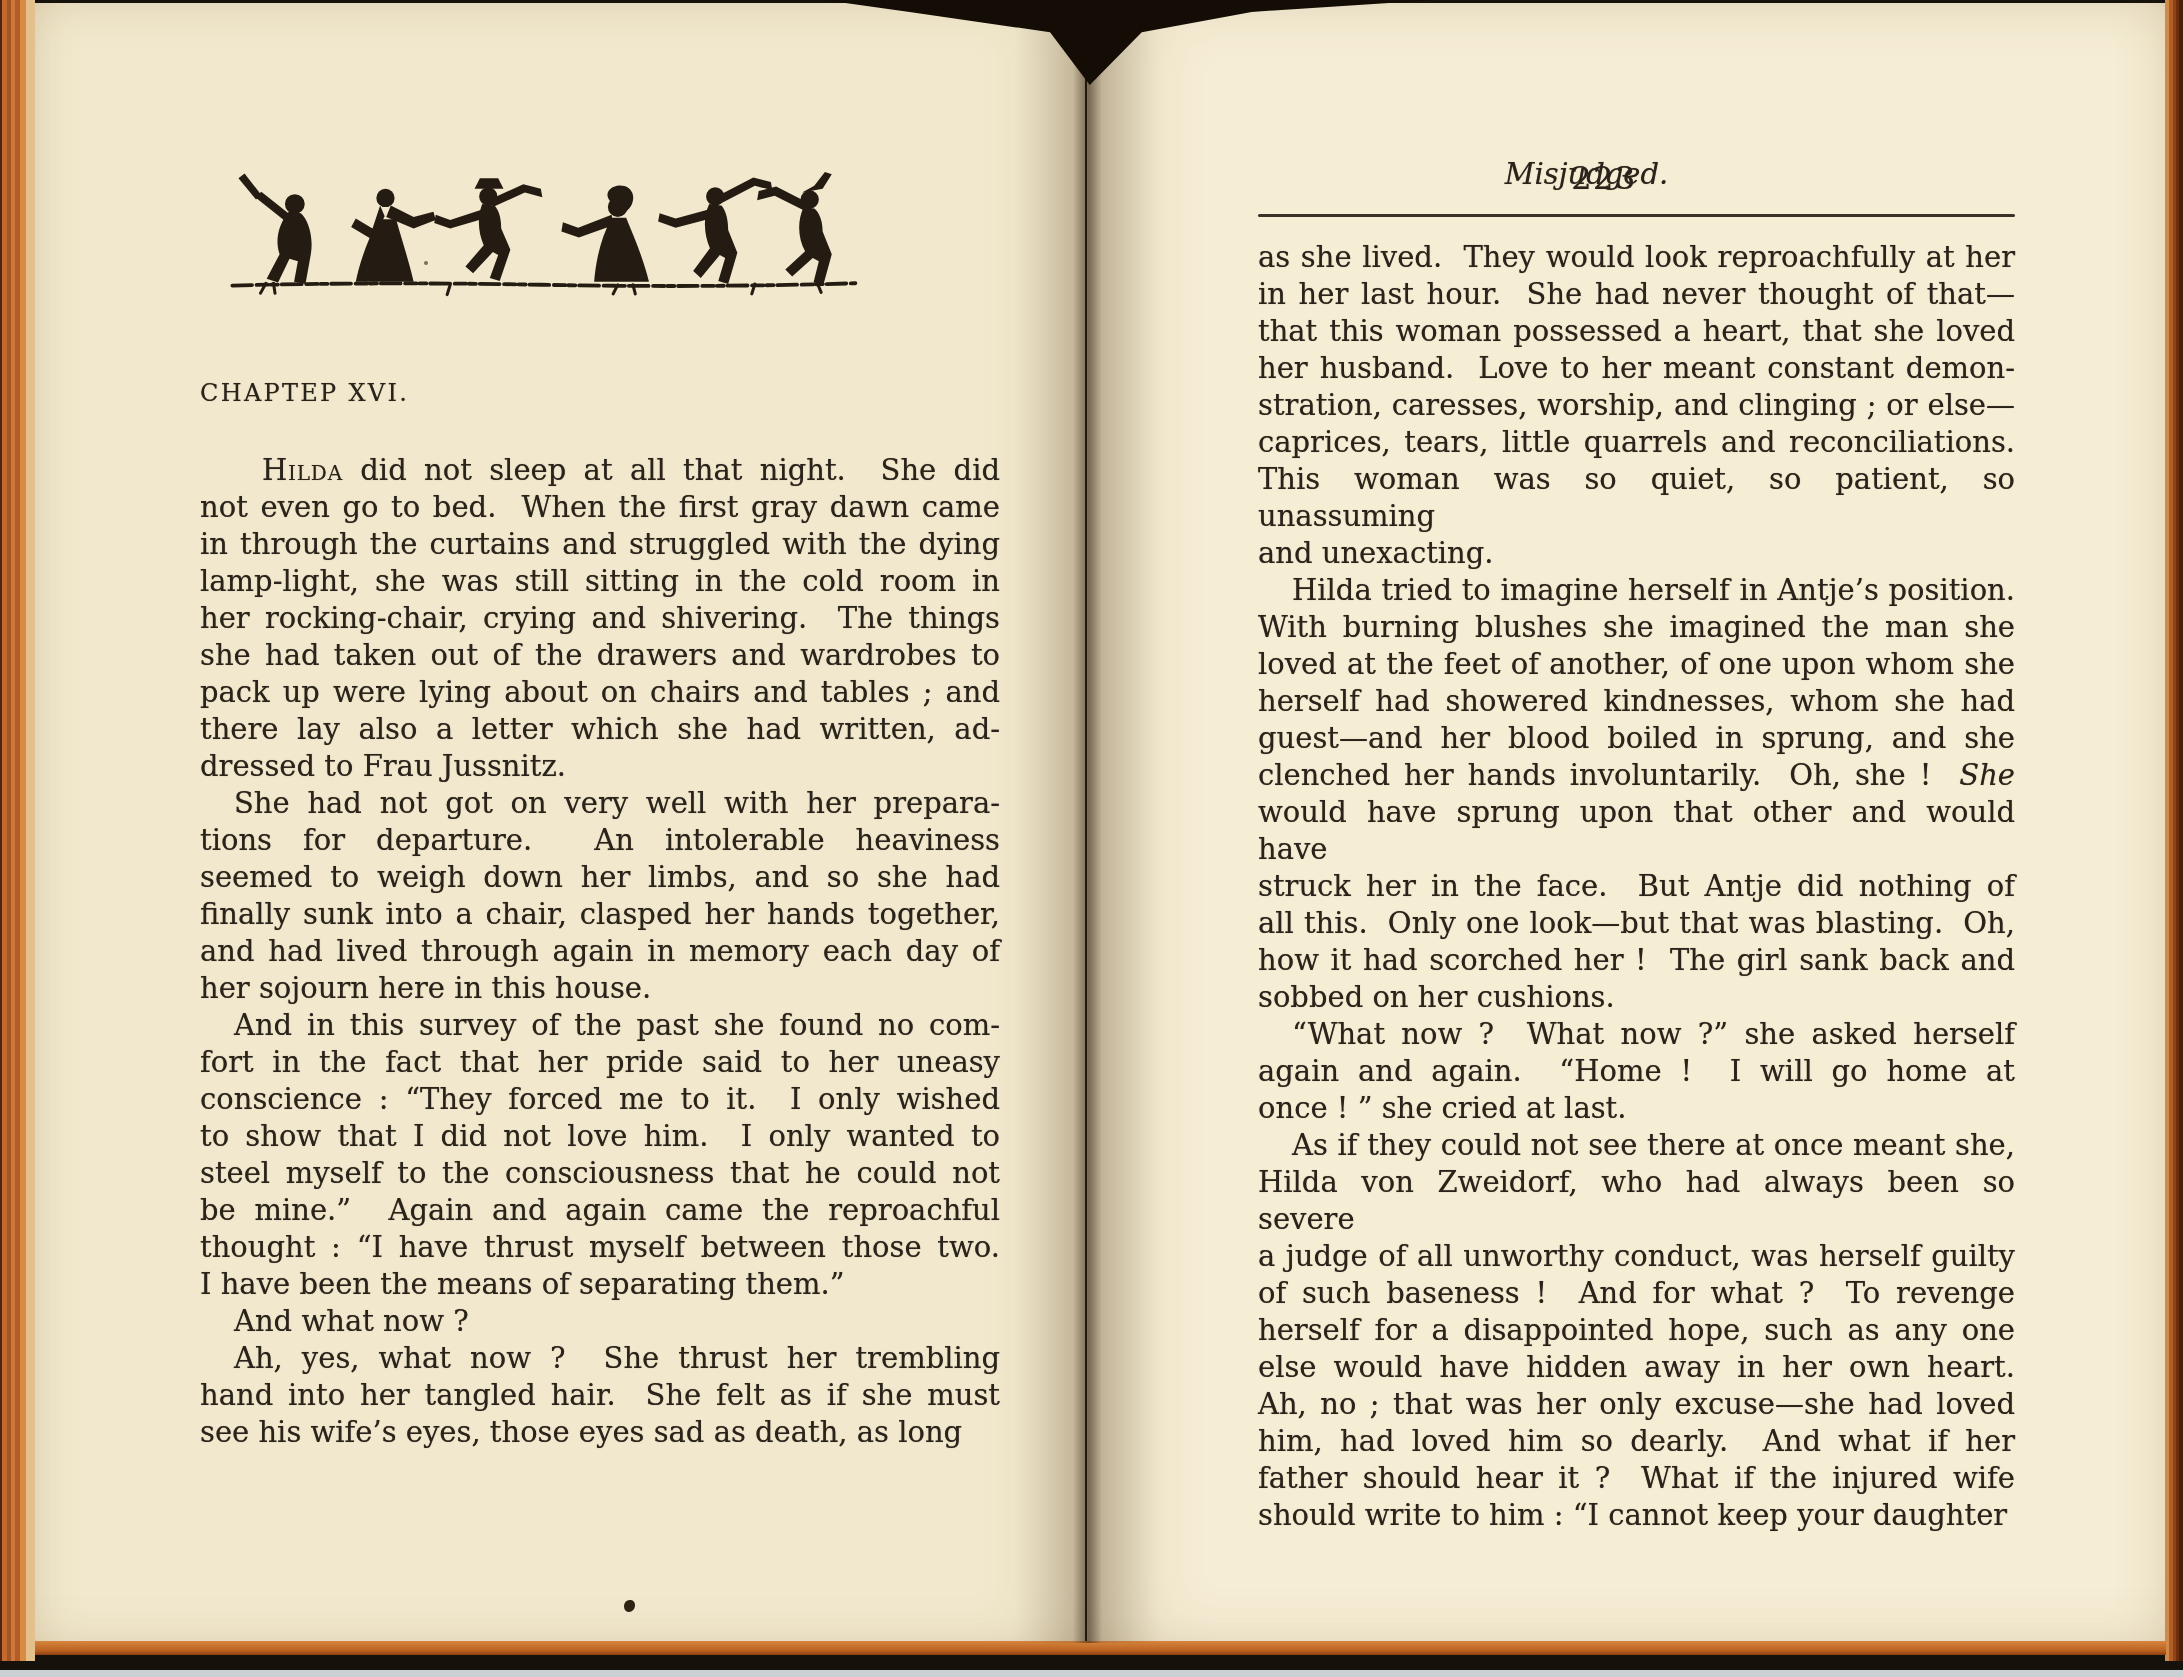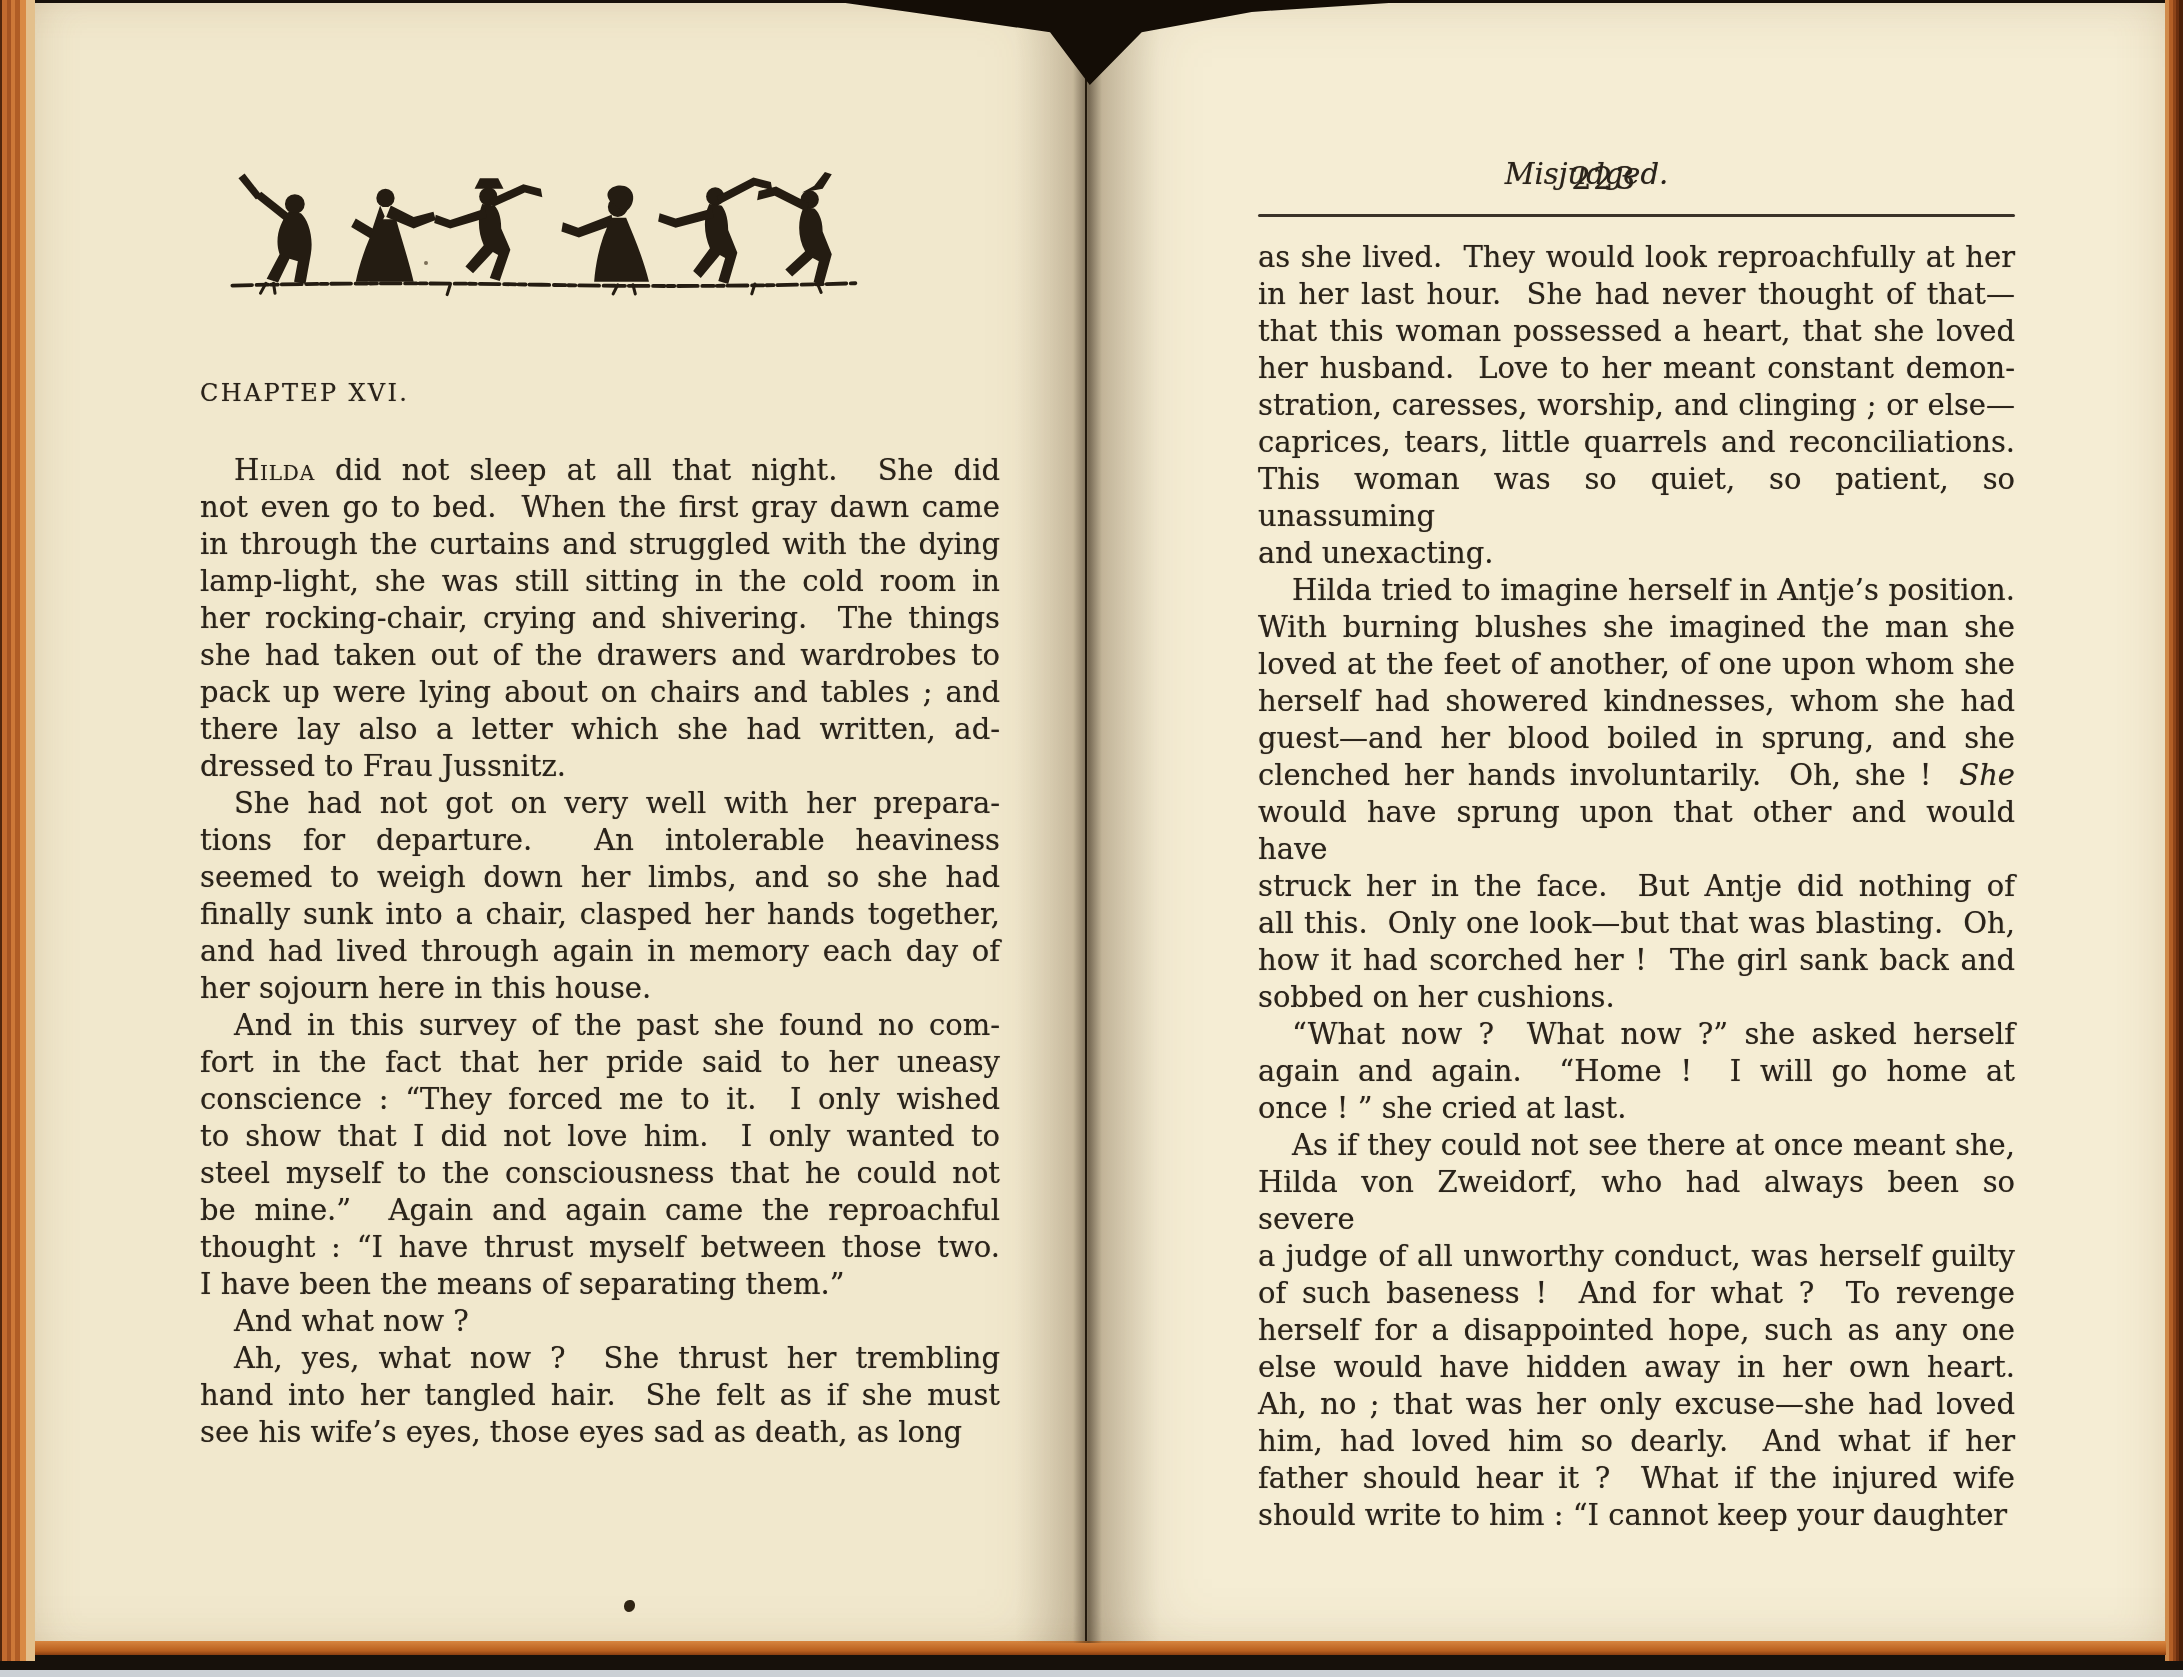--- a/index.html
+++ b/index.html
@@ -32,21 +32,21 @@
   
   .ink{color:#2a231a;text-shadow:0 0 0.8px rgba(42,35,26,.55);}
   .chapter-heading{position:absolute;left:200px;top:379px;width:641px;
     font-size:24px;letter-spacing:2.3px;text-align:left;font-weight:normal;}
   .body-block{position:absolute;font-size:29px;line-height:37px;}
   .body-left{left:200px;top:452px;width:800px;}
   .body-right{left:1258px;top:239px;width:757px;}
   .line{text-align:justify;text-align-last:justify;text-justify:inter-word;white-space:pre-wrap;}
   .line.last{text-align-last:left;}
   .line.first{text-indent:34px;}
-  .sc{font-variant:small-caps;letter-spacing:0.8px;}
+  .sc{font-variant:small-caps;letter-spacing:0.8px;margin-left:28px;}
   
   .running-header{position:absolute;left:1258px;top:157px;width:657px;
     font-style:italic;font-size:29px;text-align:center;}
   .page-number{position:absolute;left:1258px;top:159px;width:692px;
     font-size:32px;text-align:center;letter-spacing:1.5px;}
   .header-rule{position:absolute;left:1258px;top:214px;width:757px;height:3.1px;background:#2a231a;border-radius:1.5px;opacity:.92;}
   
   .ornament{position:absolute;left:221px;top:169px;width:645px;height:131px;}
   
   .speck{position:absolute;left:624px;top:1600px;width:10.7px;height:11.5px;background:#2f2414;border-radius:55% 45% 60% 50%;}

